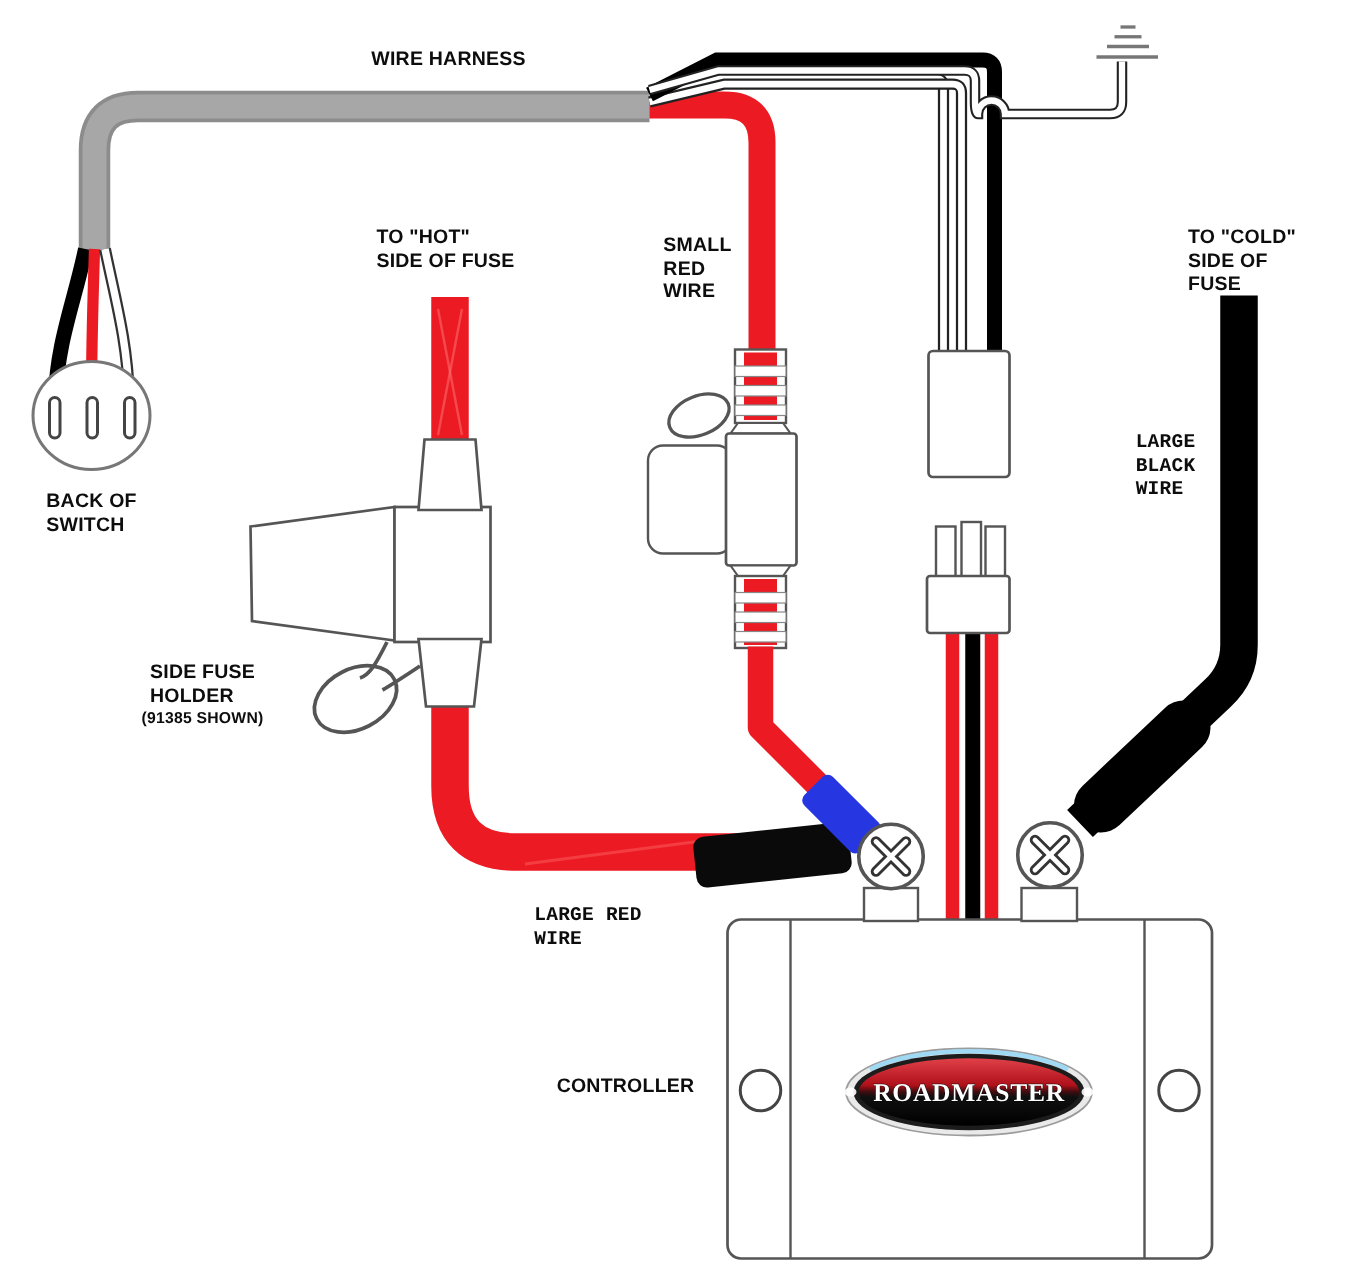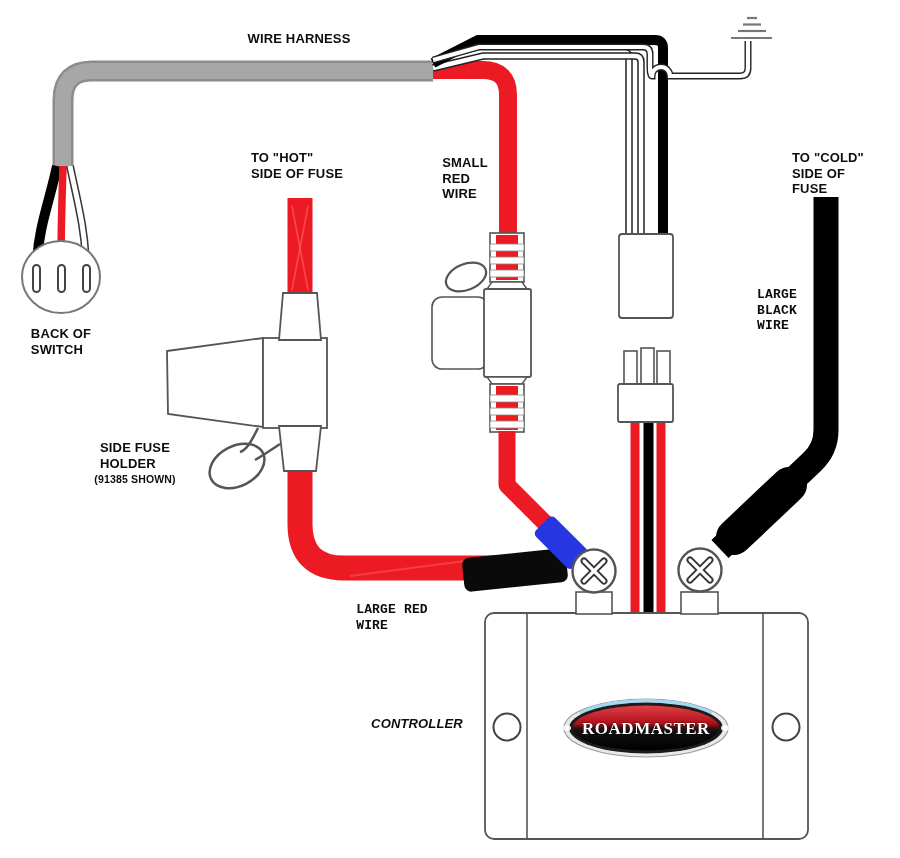--- a/index.html
+++ b/index.html
@@ -182,14 +182,14 @@
 <div class="lbl" style="left:777px;top:287px;font-family:Liberation Mono, monospace;">LARGE
 BLACK
 WIRE</div>
 <div class="lbl" style="left:61px;top:326px;">BACK OF
 SWITCH</div>
 <div class="lbl" style="left:135px;top:440px;">SIDE FUSE
 HOLDER</div>
 <div class="lbl small" style="left:135px;top:473px;">(91385 SHOWN)</div>
 <div class="lbl" style="left:392px;top:602px;font-family:Liberation Mono, monospace;">LARGE RED
 WIRE</div>
-<div class="lbl" style="left:417px;top:716px;font-style:italic;">CONTROLLER</div>
+<div class="lbl" style="left:417px;top:716px;">CONTROLLER</div>
 </div>
 
 </body></html>

